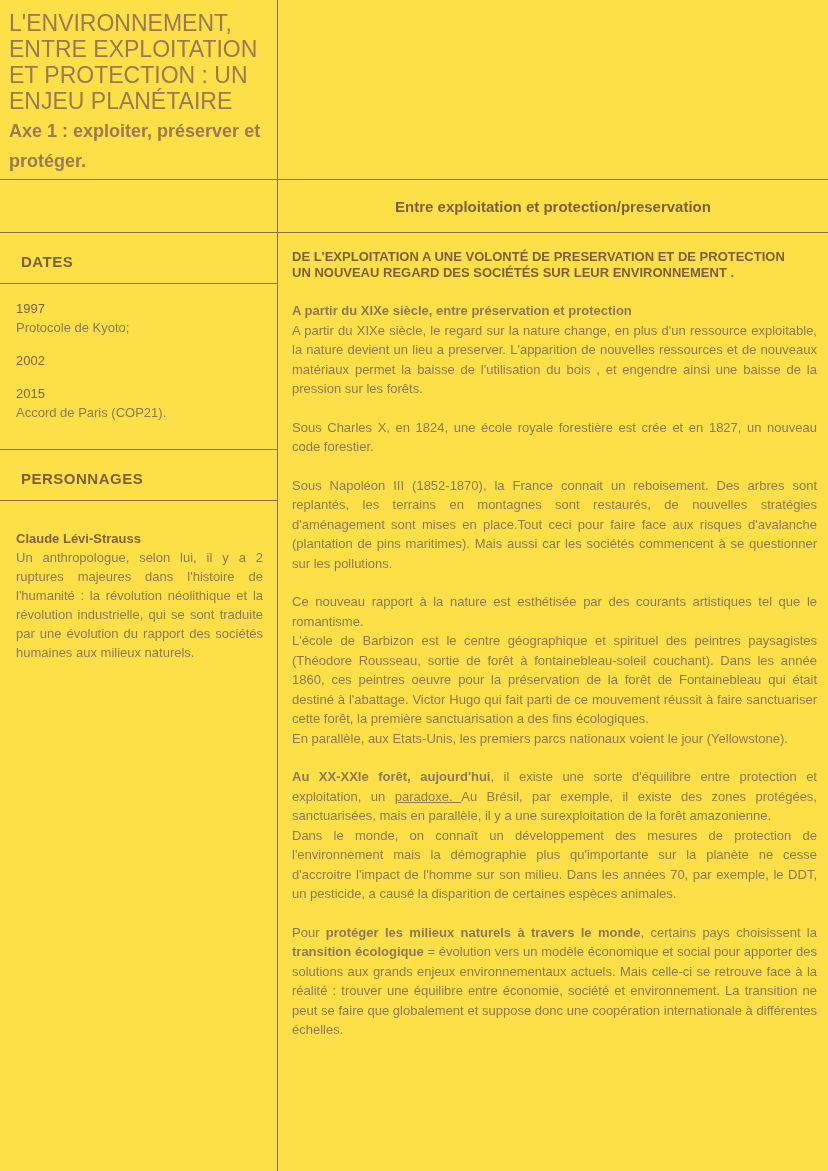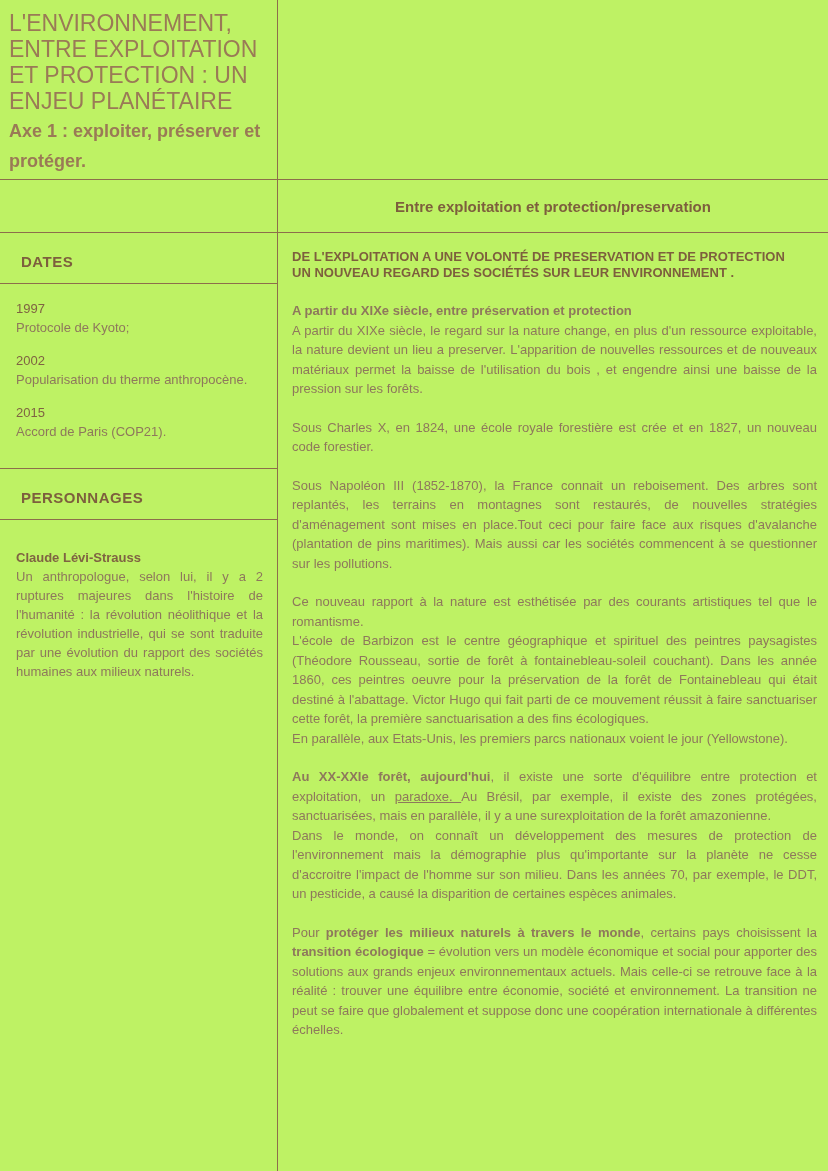--- a/index.html
+++ b/index.html
@@ -1,19 +1,19 @@
 <!DOCTYPE html>
 <html lang="fr" style="--title: #9a7a56; --accent: #7d5f3d; --heading-dark: #7d5f3d; --text: #8e785c; --bold-label: #7f6342; --rule: #8d6e4b;"><head>
 <meta charset="utf-8">
 <title>L'environnement, entre exploitation et protection</title>
 <style>
   html, body { margin:0; padding:0; background:#ffffff; }
   body { font-family:"Liberation Sans","DejaVu Sans",sans-serif; color:var(--text,#8e785c); }
   .page {
-    width:828px; min-height:1171px; margin:0 auto; background:#bef264;
+    width:828px; min-height:1171px; margin:0 auto; background:#fde047;
     display:grid;
     grid-template-columns:278px 1fr;
     grid-template-rows:180px 53px auto;
   }
   .v  { border-right:1px solid var(--rule,#8d6e4b); }
   .hb { border-bottom:1px solid var(--rule,#8d6e4b); }
 
   
   .title-cell { padding:10px 10px 0 9px; }
   .doc-title    { font-size:23px; line-height:26px; font-weight:400; color:var(--title,#9a7a56); margin:0; }
@@ -64,21 +64,20 @@
     <div class="side-rule"></div>
     <div class="dates-list">
 
         <div class="date-item">
           <div class="date-year">1997</div>
           <div class="date-event">Protocole de Kyoto;</div>
         </div>
 
         <div class="date-item">
           <div class="date-year">2002</div>
-          <div class="date-event">Popularisation du therme anthropocène.</div>
         </div>
 
         <div class="date-item">
           <div class="date-year">2015</div>
           <div class="date-event">Accord de Paris (COP21).</div>
         </div>
       </div>
     <div class="side-rule"></div>
     <h3 class="side-heading">PERSONNAGES</h3>
     <div class="side-rule"></div>

